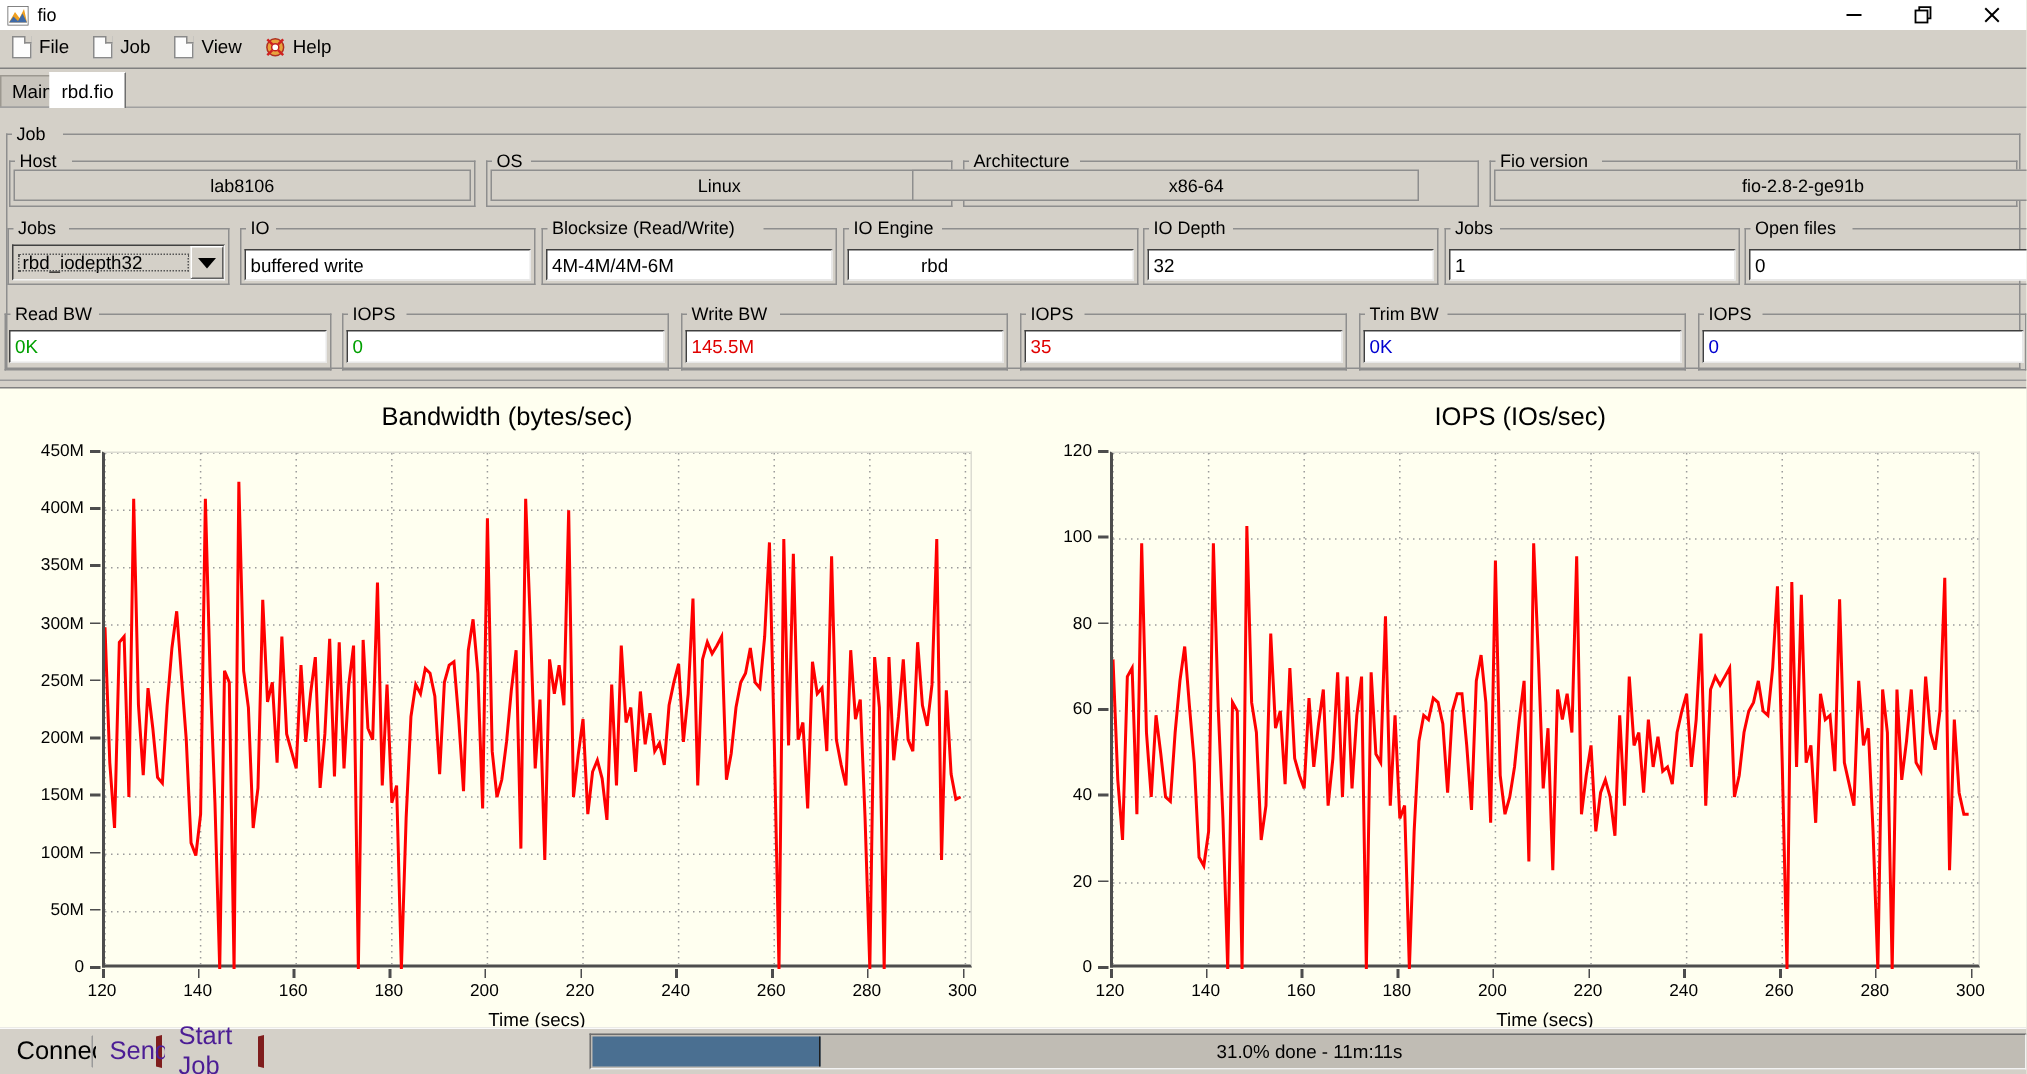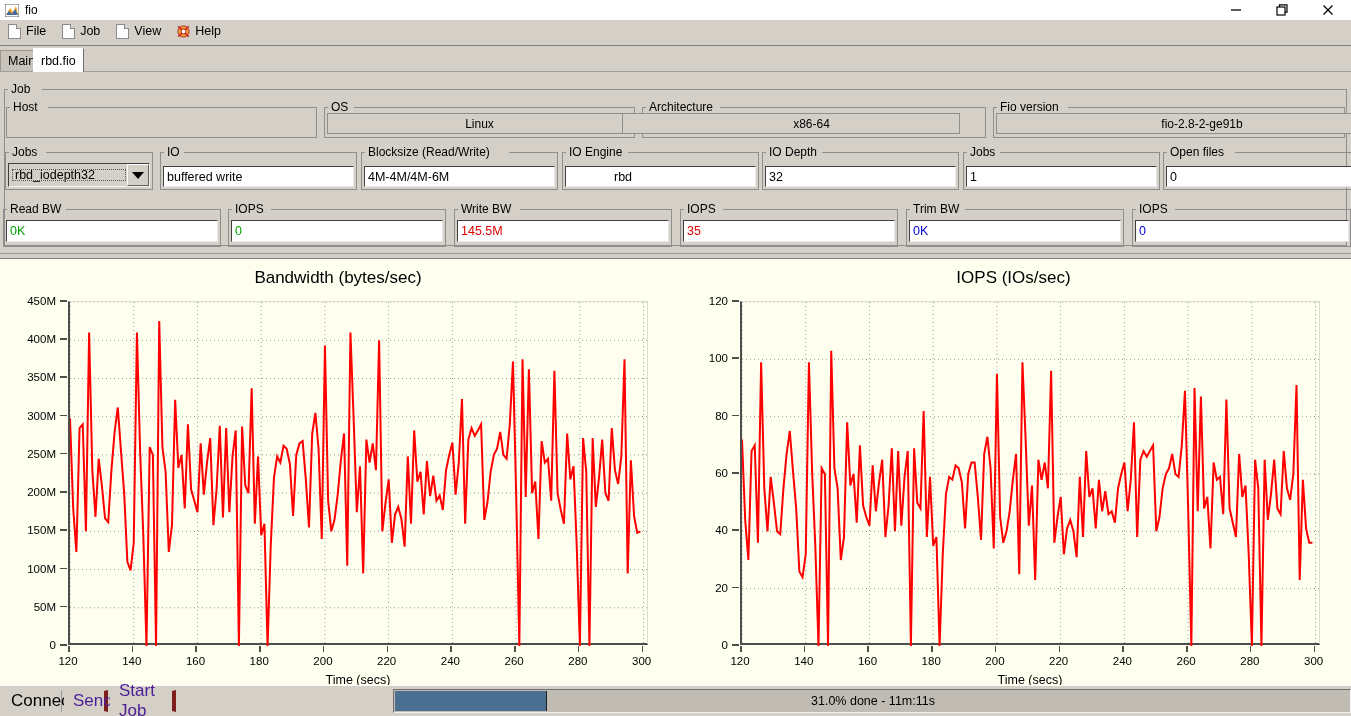--- a/index.html
+++ b/index.html
@@ -176,38 +176,41 @@
     <div class="gtop-r" style="left:38px;right:0;"></div>
     <div class="glabel">Job</div>
   </div>
 
   <div class="group" style="left:6px;top:100px;width:311px;height:38px;">
     <div class="gborder"></div>
       <div class="gtop-l"></div>
     <div class="gtop-r" style="left:42px;right:0;"></div>
     <div class="glabel">Host</div>
   </div>
+  <div class="roField" style="left:9px;top:113px;width:305px;height:21px;">
+    <span>lab8106</span>
+  </div>
 
   <div class="group" style="left:324px;top:100px;width:311px;height:38px;">
     <div class="gborder"></div>
       <div class="gtop-l"></div>
     <div class="gtop-r" style="left:30px;right:0;"></div>
     <div class="glabel">OS</div>
   </div>
   <div class="roField" style="left:327px;top:113px;width:305px;height:21px;">
     <span>Linux</span>
   </div>
 
   <div class="group" style="left:642px;top:100px;width:344px;height:38px;">
     <div class="gborder"></div>
       <div class="gtop-l"></div>
     <div class="gtop-r" style="left:78px;right:0;"></div>
     <div class="glabel">Architecture</div>
   </div>
-  <div class="roField" style="left:622px;top:113px;width:338px;height:21px;padding-left:41px;">
+  <div class="roField" style="left:608px;top:113px;width:338px;height:21px;padding-left:41px;">
     <span>x86-64</span>
   </div>
 
   <div class="group" style="left:993px;top:100px;width:352px;height:38px;">
     <div class="gborder"></div>
       <div class="gtop-l"></div>
     <div class="gtop-r" style="left:75px;right:0;"></div>
     <div class="glabel">Fio version</div>
   </div>
   <div class="roField" style="left:996px;top:113px;width:412px;height:21px;">

